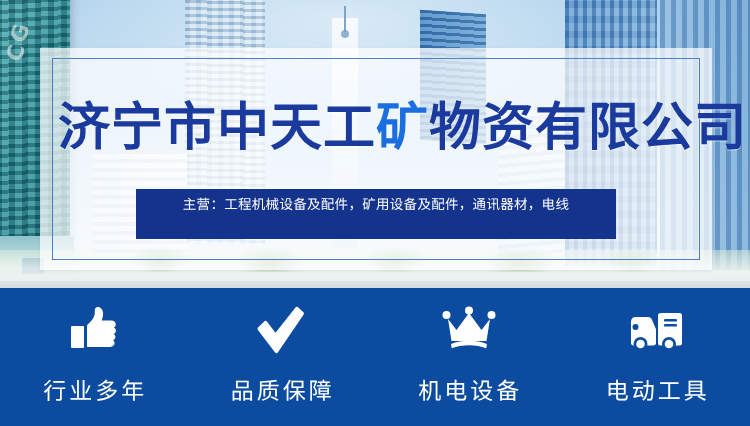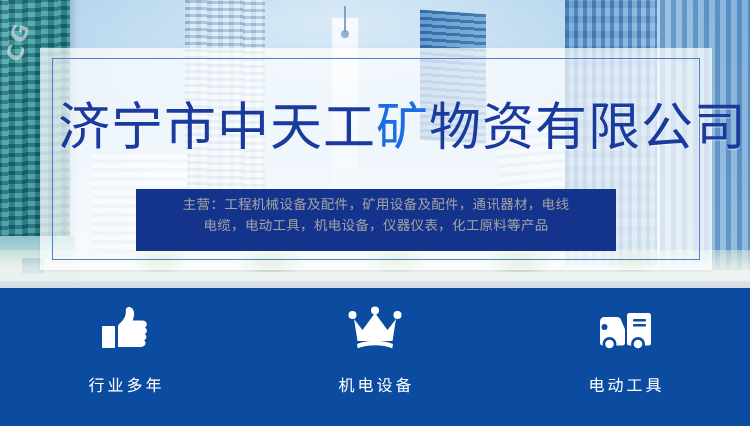--- a/index.html
+++ b/index.html
@@ -134,32 +134,32 @@
   }
   .card-border{
     position:absolute; left:52px; top:58px; width:648px; height:202px;
     border:1px solid #4f7fc4;
     pointer-events:none;
   }
 
   
   .headline{
     position:absolute; left:58px; top:96px; width:640px; height:62px;
-    font-size:52px; line-height:62px; font-weight:400;
+    font-size:52px; line-height:62px; font-weight:700;
     color:#1b3a9e; letter-spacing:1px; white-space:nowrap;
     text-shadow:0 1px 0 rgba(255,255,255,.55);
   }
   .headline .hl{ color:#1a6ee0; }
 
   
   .subbar{
-    position:absolute; left:136px; top:189px; width:480px; height:62px;
+    position:absolute; left:136px; top:189px; width:480px; height:50px;
     background:#14338c;
     padding:5px 12px 0 12px;
-    color:#a3a3a3;
+    color:#ffffff;
     font-size:13.5px; line-height:21px;
     text-align:center; letter-spacing:.3px;
   }
 
   
   .band{
     position:absolute; left:0; top:288px; width:750px; height:138px;
     background:#0b4ca0;
   }
   .features{
@@ -169,21 +169,21 @@
   .feature{
     flex:1 1 0; display:flex; flex-direction:column;
     align-items:center; justify-content:flex-start; padding-top:14px;
   }
   .feature .ico{
     width:58px; height:56px; display:flex;
     align-items:center; justify-content:center;
   }
   .feature .ico svg{ display:block; }
   .feature .cap{
-    margin-top:14px; color:#ffffff; font-size:16px;
+    margin-top:14px; color:#ffffff; font-size:23px;
     letter-spacing:3px; font-weight:400; white-space:nowrap;
     text-indent:3px;
   }
 </style>
 </head>
 <body>
 
 <div class="banner">
 
   <div class="photo">
@@ -209,36 +209,43 @@
     <div class="kerb"></div>
   </div>
 
   <div class="card"></div>
   <div class="card-border"></div>
 
   <div class="headline"><span>济宁市中天工</span><span class="hl">矿</span><span>物资有限公司</span></div>
 
   <div class="subbar">
     <div>主营：工程机械设备及配件，矿用设备及配件，通讯器材，电线</div>
-    <div>电缆，电动工具，机电设备，仪器仪表，化工原料等产品</div>
   </div>
 
   <div class="band">
     <div class="features">
 
       <div class="feature">
         <div class="ico">
           <svg width="50" height="48" viewBox="0 0 50 48" fill="#ffffff">
             <rect x="2" y="20" width="13" height="22" rx="1"></rect>
             <path d="M18 42V20.5c0-1.2.5-2 1.4-2.8 2.6-2.3 4.6-4.7 5.6-7.2.8-2 .9-3.9.8-6.2C25.7 2.4 27 1 28.9 1c2.6 0 4.6 2.3 5.1 5.3.4 2.6-.2 5.4-1.3 8.1h9.6c2.6 0 4.5 1.7 4.5 3.9 0 1.4-.8 2.6-2 3.3 1.3.6 2.1 1.8 2.1 3.2 0 1.5-.9 2.7-2.3 3.3 1.1.6 1.8 1.7 1.8 3 0 1.5-1 2.7-2.4 3.2 1 .6 1.6 1.6 1.6 2.8 0 2.1-1.9 3.9-4.4 3.9H18z"></path>
           </svg>
         </div>
         <div class="cap">行业多年</div>
       </div>
 
+      <div class="feature">
+        <div class="ico">
+          <svg width="52" height="48" viewBox="0 0 52 48" fill="#ffffff">
+            <path d="M3 21.5l6.5-6.3c.7-.7 1.8-.6 2.4.2l8.6 11.4L40.5 1.5c.6-.8 1.8-.9 2.5-.2l5.4 5c.7.6.7 1.7.1 2.4L22.8 46.5c-.7.9-2 .9-2.7 0L2.9 23.9c-.5-.7-.5-1.7.1-2.4z"></path>
+          </svg>
+        </div>
+        <div class="cap">品质保障</div>
+      </div>
 
       <div class="feature">
         <div class="ico">
           <svg width="54" height="48" viewBox="0 0 54 48" fill="#ffffff">
             <circle cx="4.5" cy="9" r="4"></circle>
             <circle cx="27" cy="4.5" r="4"></circle>
             <circle cx="49.5" cy="9" r="4"></circle>
             <path d="M6 13l8.5 11L27 7l12.5 17L48 13l-3.5 22h-35L6 13z"></path>
             <path d="M9 38c5.5-2.2 11.5-3.2 18-3.2S39.5 35.8 45 38l-.7 4.3c-5.3-2.1-11-3.1-17.3-3.1S15 40.2 9.7 42.3L9 38z"></path>
           </svg>

